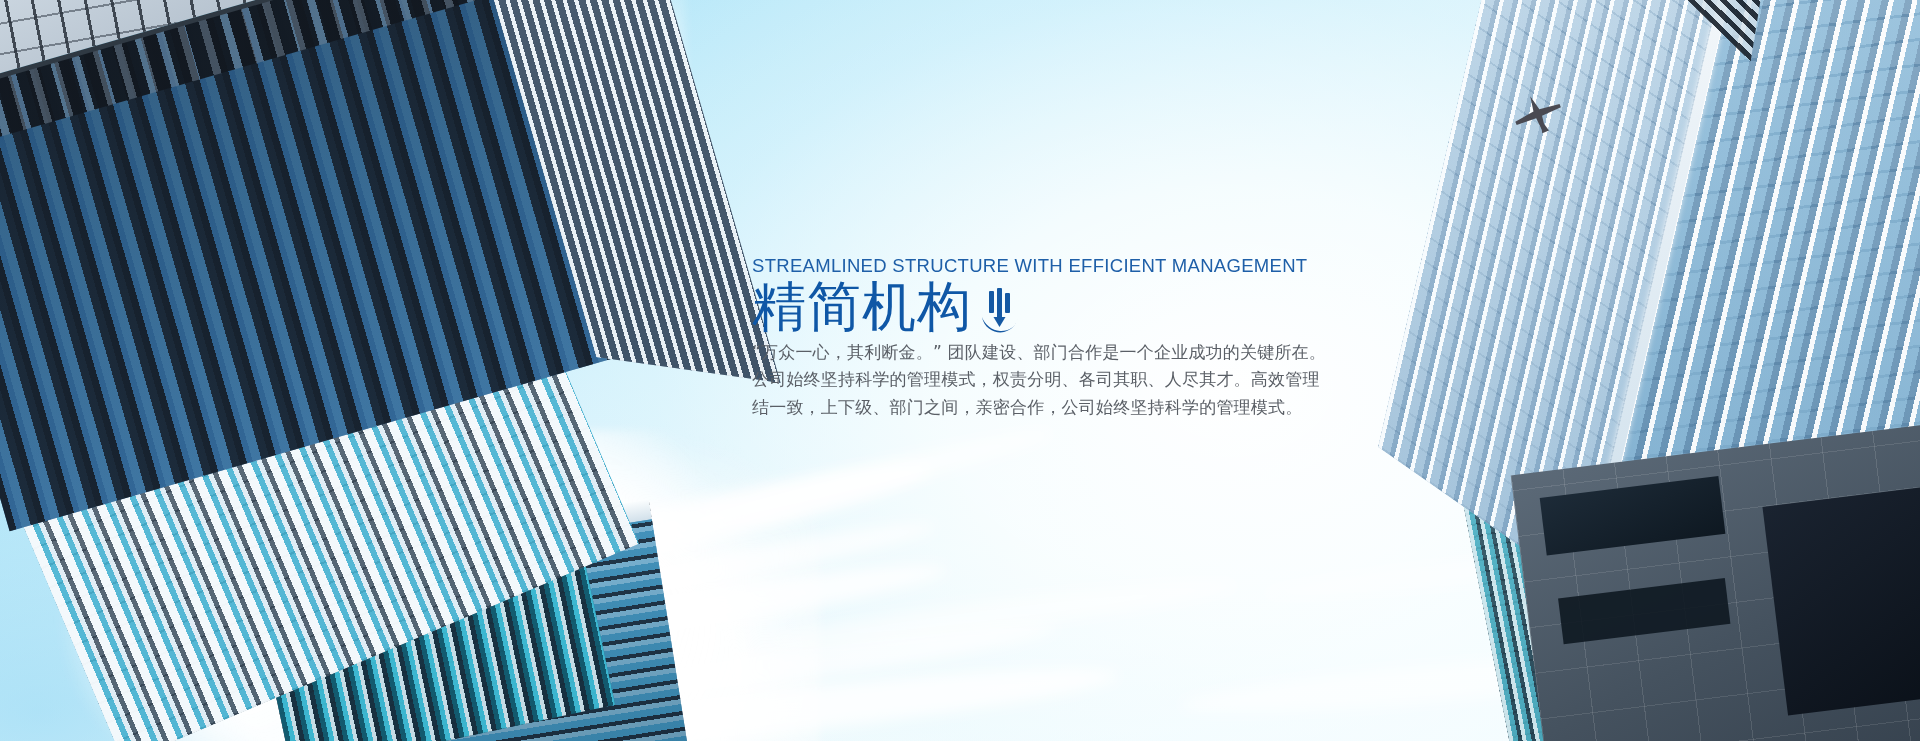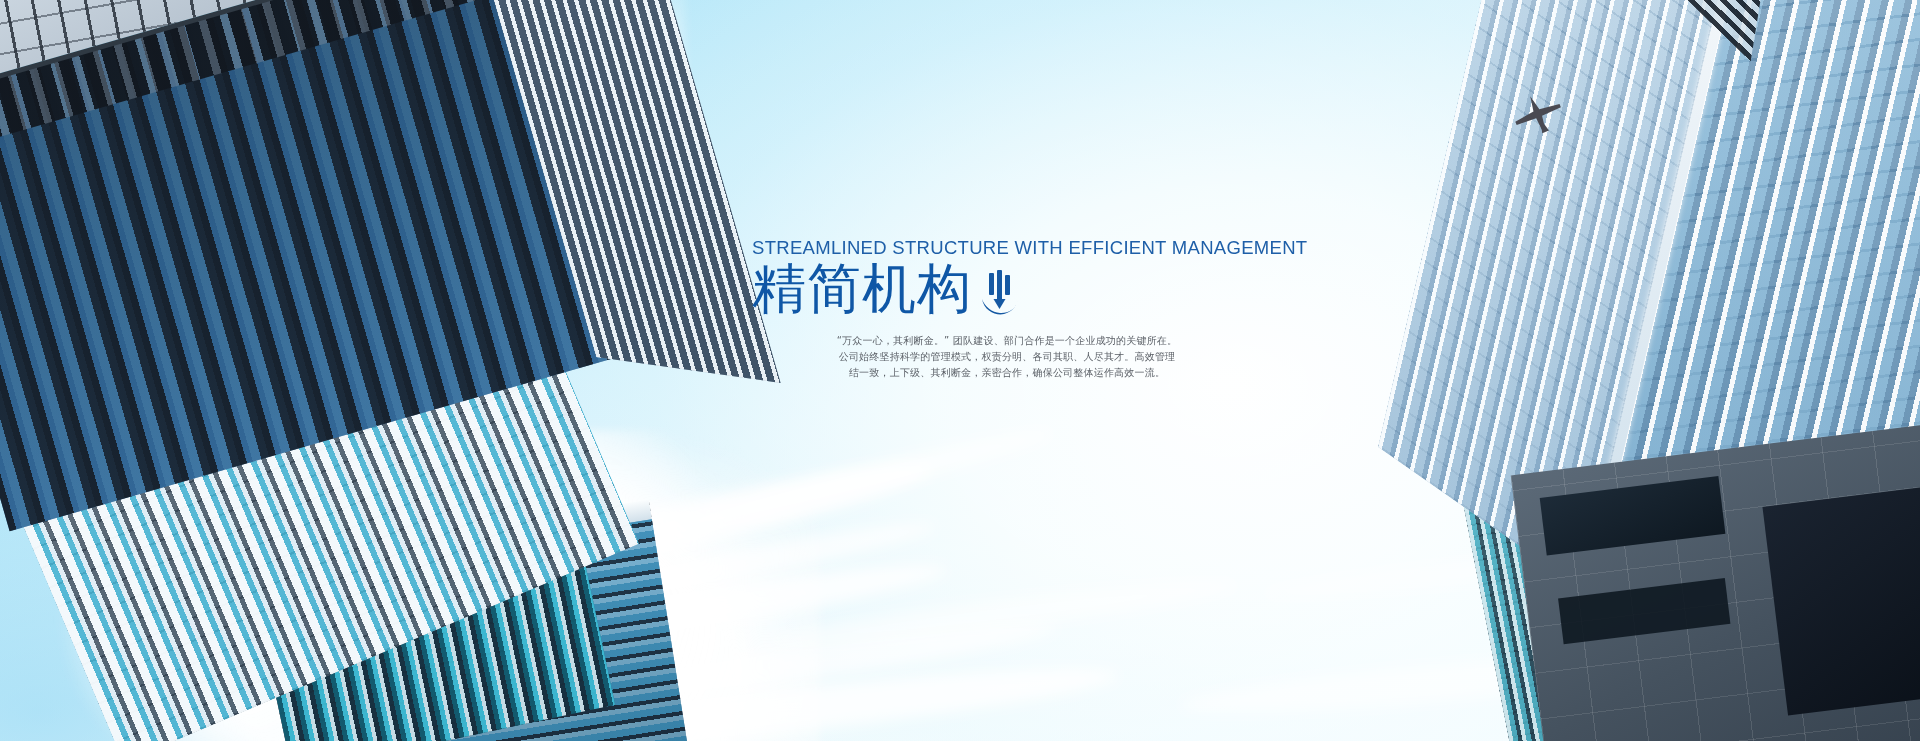--- a/index.html
+++ b/index.html
@@ -290,23 +290,23 @@
   #airplane {
     position:absolute; left:1510px; top:90px;
     width:54px; height:46px;
     transform:rotate(-22deg);
   }
   #airplane svg { display:block; width:100%; height:100%; }
 
   
   #copy {
     position:absolute;
-    left:752px; top:238px;
+    left:752px; top:256px;
     width:520px;
-    text-align:center;
+    text-align:right;
   }
   #eyebrow {
     font-size:18.5px;
     letter-spacing:.3px;
     color:#1e5fa8;
     font-family:"Liberation Sans","DejaVu Sans",sans-serif;
     white-space:nowrap;
     line-height:1.05;
     margin-bottom:2px;
   }
@@ -324,22 +324,22 @@
   #logo-mark {
     display:inline-block;
     width:40px; height:48px;
     margin:0 6px;
     flex:0 0 auto;
     position:relative; top:3px;
   }
   #logo-mark svg { display:block; width:100%; height:100%; }
 
   #paragraph {
-    margin-top:13px;
-    font-size:10px;
+    margin-top:1px;
+    font-size:17px;
     line-height:1.62;
     color:#5a5f66;
     font-family:"DejaVu Sans","Liberation Sans",sans-serif;
     width:510px;
     letter-spacing:.2px;
   }
   #paragraph p { margin:0; white-space:nowrap; }
 </style>
 </head>
 <body>
@@ -430,18 +430,18 @@
           <path d="M2 30 C4 42, 16 47, 24 45 C32 43, 37 37, 38 31
                    C36.5 40, 28 44.5, 20 44 C12 43.5, 5 38, 2 30 Z" fill="#1559a3"></path>
         </svg>
       </span>
 
     </div>
 
     <div id="paragraph">
       <p>“万众一心，其利断金。” 团队建设、部门合作是一个企业成功的关键所在。</p>
       <p>公司始终坚持科学的管理模式，权责分明、各司其职、人尽其才。高效管理</p>
-      <p>结一致，上下级、其利断金，亲密合作，确保公司整体运作高效一流。</p>
+      <p>结一致，上下级、部门之间，亲密合作，公司始终坚持科学的管理模式。</p>
     </div>
 
   </div>
 
 </div>
 
 </body></html>

